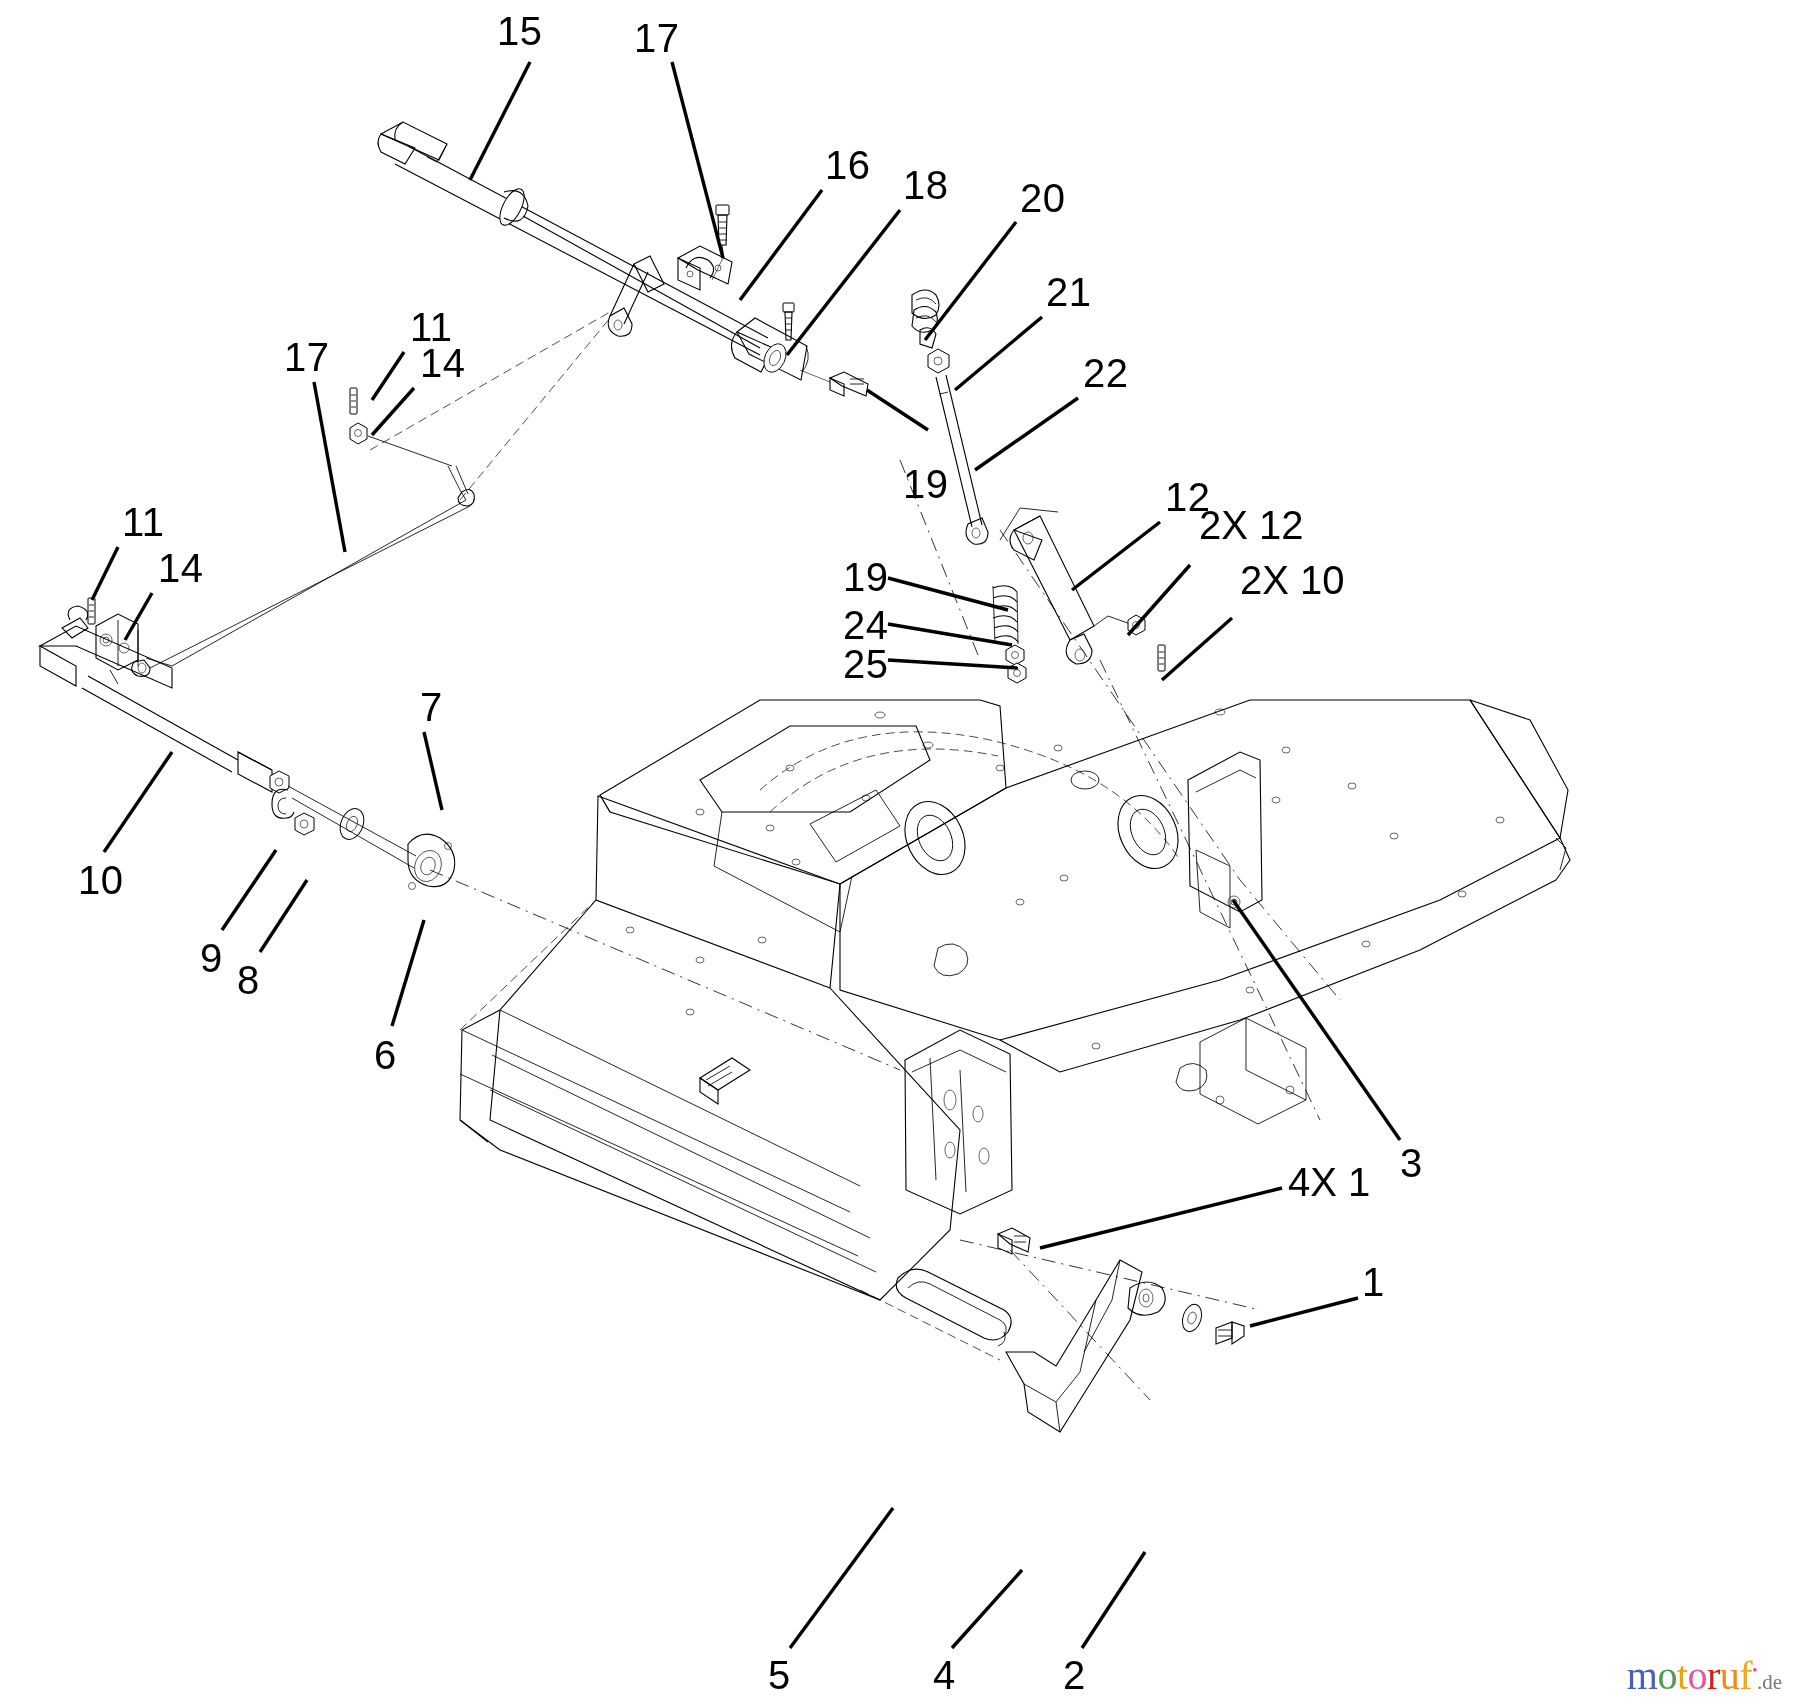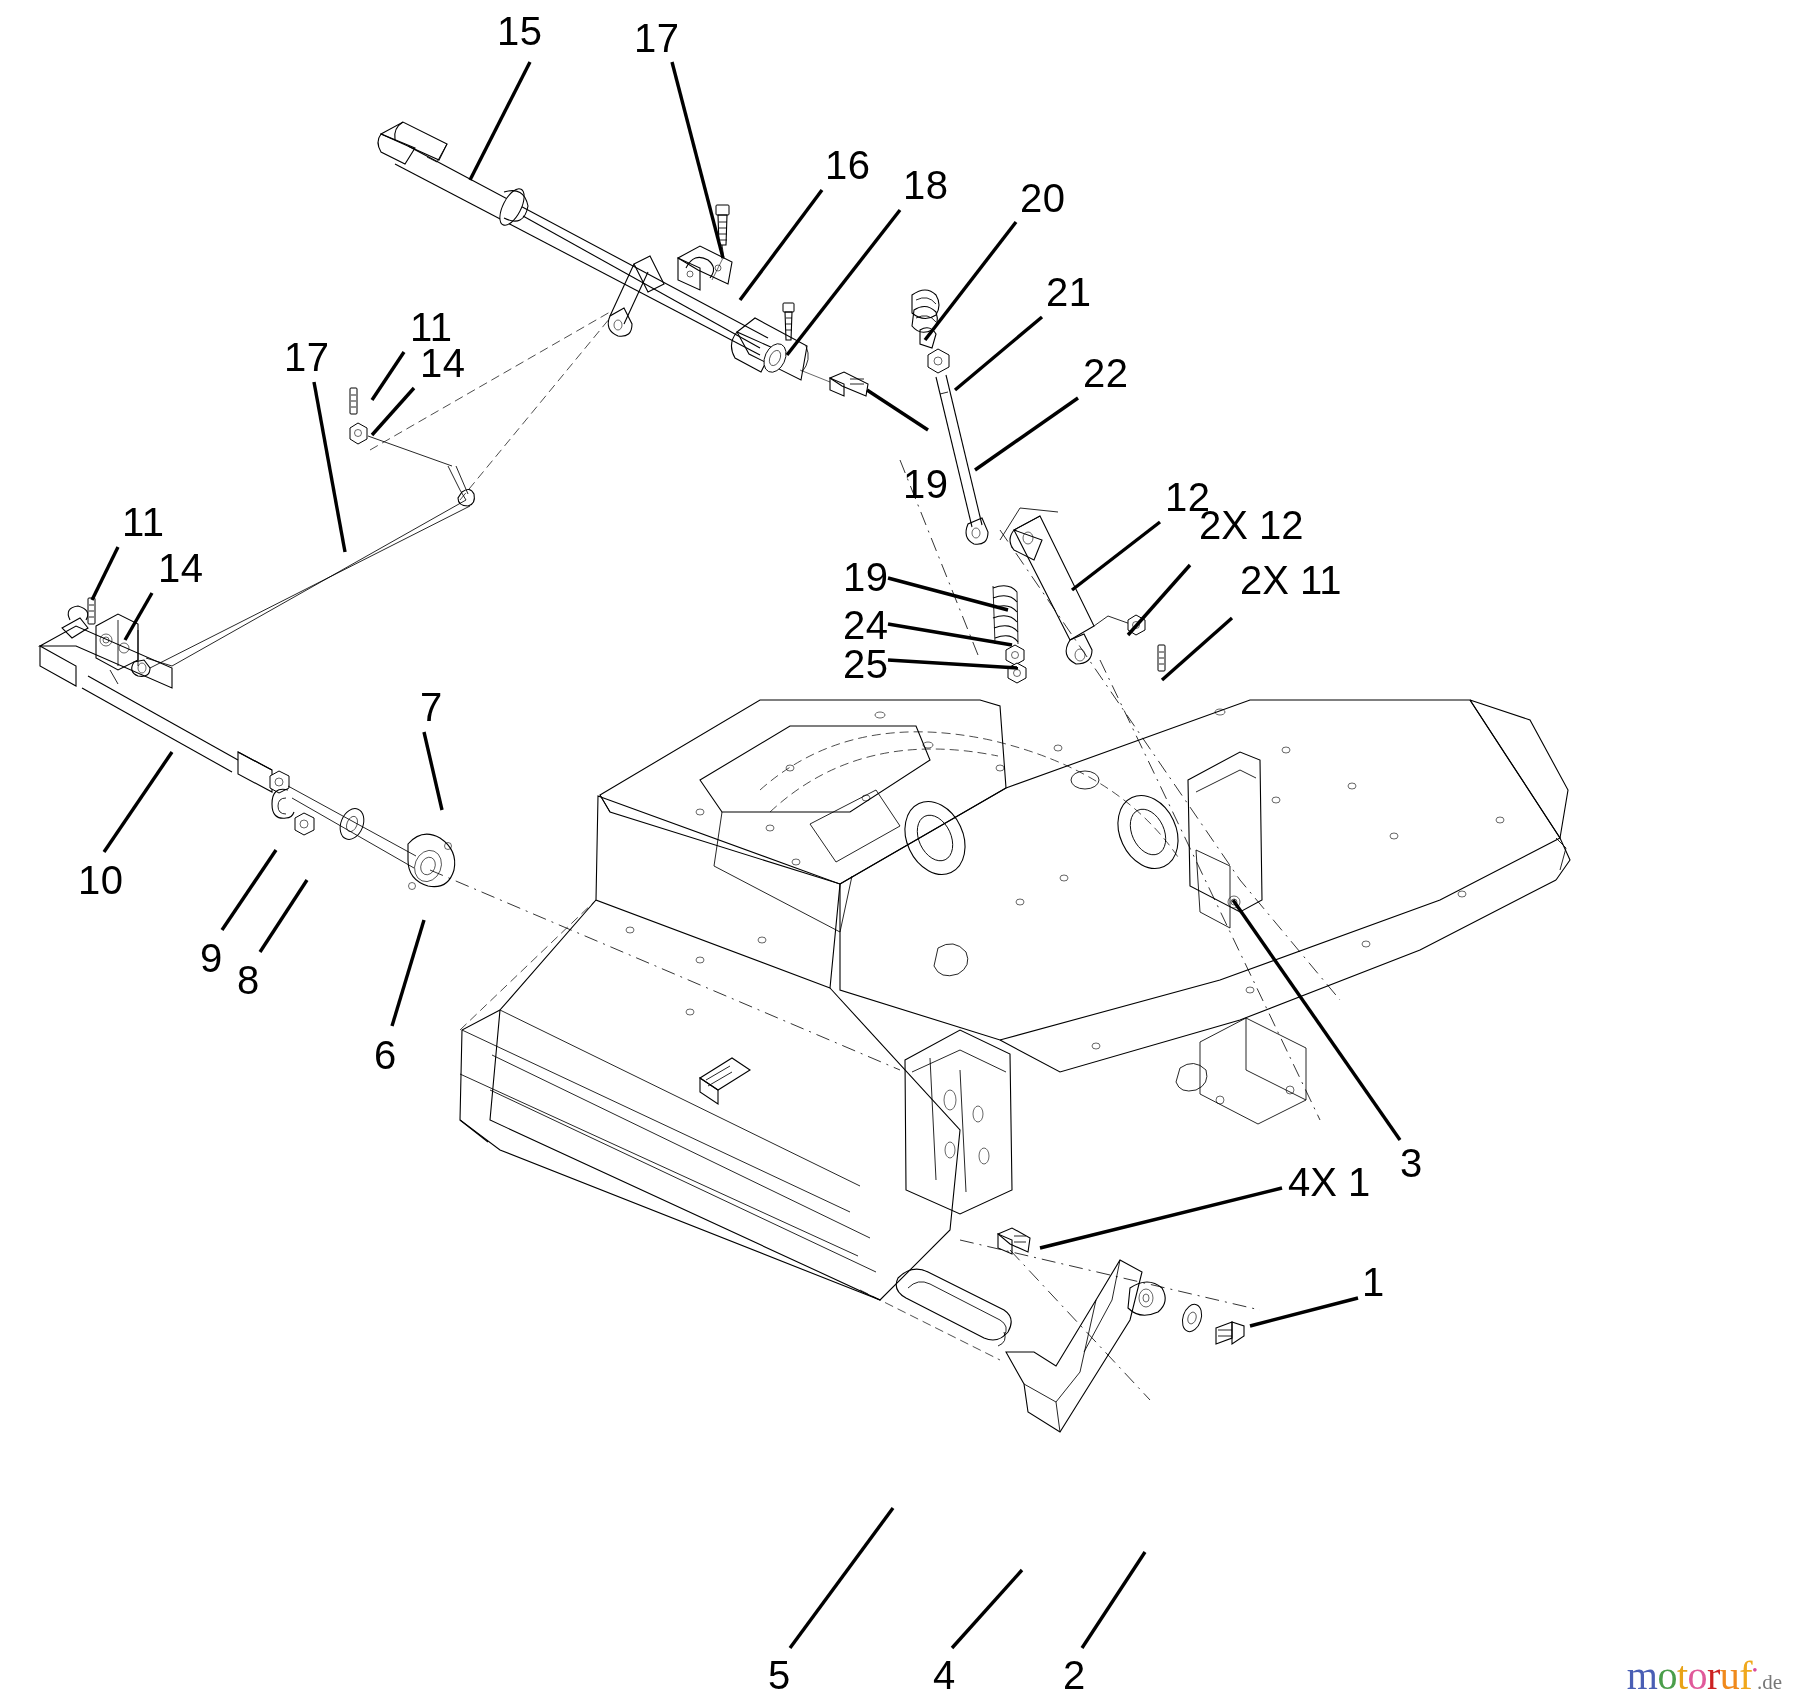--- a/index.html
+++ b/index.html
@@ -423,21 +423,21 @@
       <div class="callout" style="left: 420px; top: 687px;">7</div>
       <div class="callout" style="left: 78px; top: 860px;">10</div>
       <div class="callout" style="left: 200px; top: 938px;">9</div>
       <div class="callout" style="left: 237px; top: 960px;">8</div>
       <div class="callout" style="left: 374px; top: 1035px;">6</div>
       <div class="callout" style="left: 843px; top: 557px;">19</div>
       <div class="callout" style="left: 843px; top: 605px;">24</div>
       <div class="callout" style="left: 843px; top: 644px;">25</div>
       <div class="callout" style="left: 1165px; top: 477px;">12</div>
       <div class="callout qty" style="left: 1199px; top: 505px;">2X 12</div>
-      <div class="callout qty" style="left: 1240px; top: 560px;">2X 11</div>
+      <div class="callout qty" style="left: 1240px; top: 560px;">2X 10</div>
       <div class="callout" style="left: 1400px; top: 1143px;">3</div>
       <div class="callout qty" style="left: 1288px; top: 1162px;">4X 1</div>
       <div class="callout" style="left: 1362px; top: 1262px;">1</div>
       <div class="callout" style="left: 768px; top: 1655px;">5</div>
       <div class="callout" style="left: 933px; top: 1655px;">4</div>
       <div class="callout" style="left: 1063px; top: 1655px;">2</div>
     </div>
 
   <div id="watermark"><span class="wm-l" style="color: rgb(74, 95, 181);">m</span><span class="wm-l" style="color: rgb(74, 158, 74);">o</span><span class="wm-l" style="color: rgb(232, 163, 23);">t</span><span class="wm-l" style="color: rgb(224, 90, 154);">o</span><span class="wm-l" style="color: rgb(204, 34, 34);">r</span><span class="wm-l" style="color: rgb(240, 138, 28);">u</span><span class="wm-l" style="color: rgb(240, 168, 28);">f</span><span class="dot-sup" style="color: rgb(217, 74, 156);">•</span><span class="wm-de" style="color: rgb(119, 119, 119);">.de</span></div>
 

